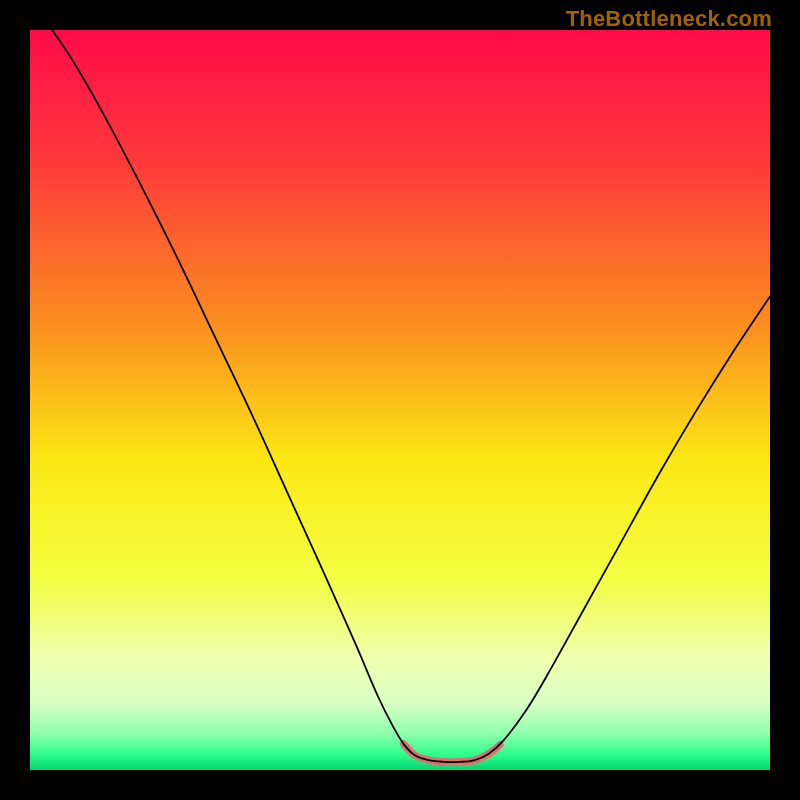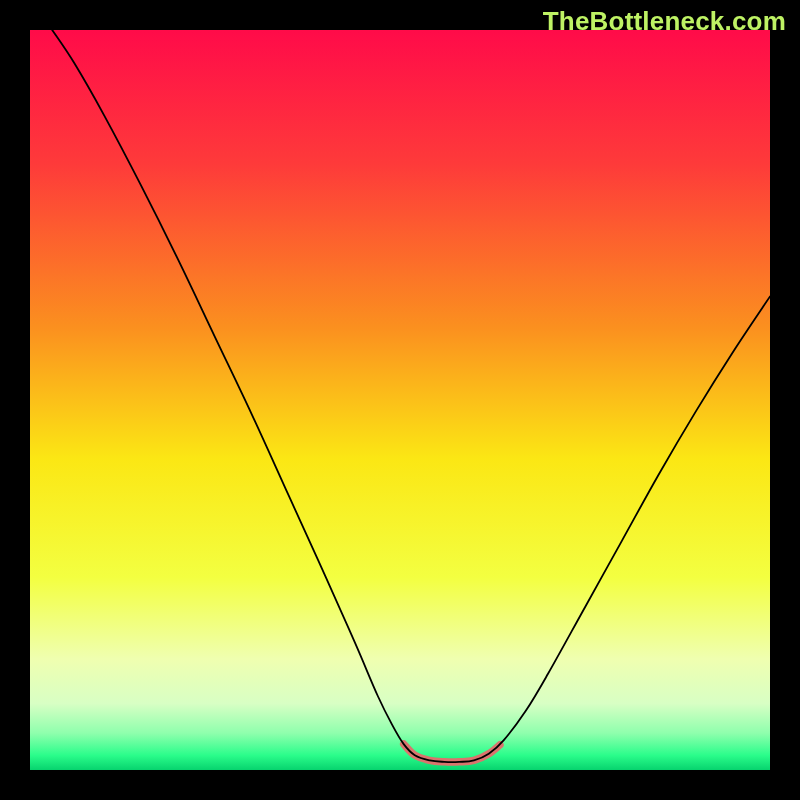--- a/index.html
+++ b/index.html
@@ -20,23 +20,23 @@
   .plot {
     position: absolute;
     left: 30px;
     top: 30px;
     width: 740px;
     height: 740px;
   }
   .watermark {
     position: absolute;
     top: 6px;
-    right: 14px;
-    color: #bef264;
-    font-size: 26px;
+    right: 28px;
+    color: #a16207;
+    font-size: 22px;
     font-weight: 600;
     letter-spacing: 0.2px;
     user-select: none;
   }
 </style>
 </head>
 <body>
 
 <div class="frame">
   <div class="watermark">TheBottleneck.com</div>

